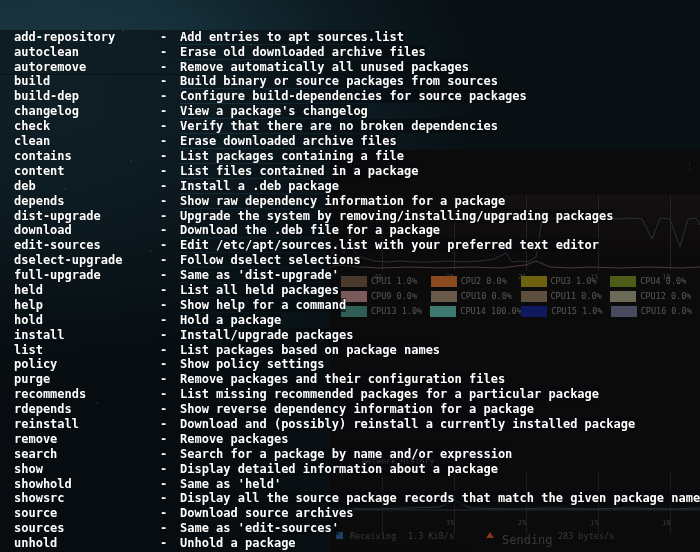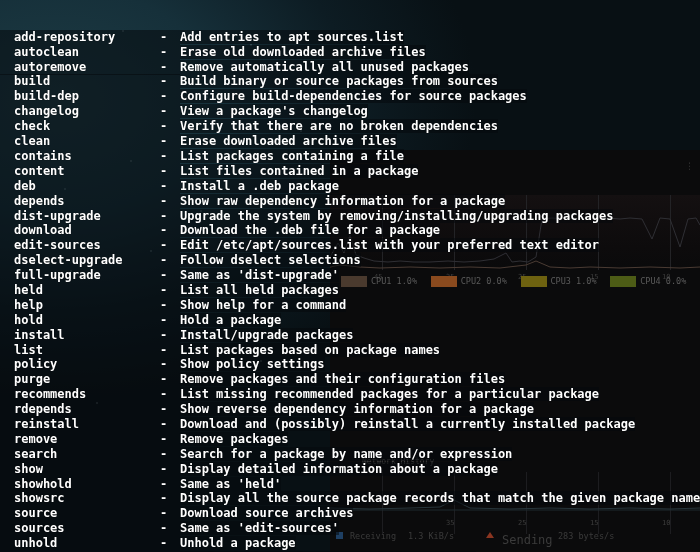--- a/index.html
+++ b/index.html
@@ -126,20 +126,56 @@
       </div>
       <div class="leg-cell">
         <span class="leg-swatch" style="background:#6e6210"></span>
         <span class="leg-label">CPU3 1.0%</span>
       </div>
       <div class="leg-cell">
         <span class="leg-swatch" style="background:#4d5c16"></span>
         <span class="leg-label">CPU4 0.0%</span>
       </div>
     </div>
+    <div class="leg-row">
+      <div class="leg-cell">
+        <span class="leg-swatch" style="background:#7a5a5a"></span>
+        <span class="leg-label">CPU9 0.0%</span>
+      </div>
+      <div class="leg-cell">
+        <span class="leg-swatch" style="background:#6a5a4a"></span>
+        <span class="leg-label">CPU10 0.0%</span>
+      </div>
+      <div class="leg-cell">
+        <span class="leg-swatch" style="background:#5e4e3e"></span>
+        <span class="leg-label">CPU11 0.0%</span>
+      </div>
+      <div class="leg-cell">
+        <span class="leg-swatch" style="background:#6a6a56"></span>
+        <span class="leg-label">CPU12 0.0%</span>
+      </div>
+    </div>
+    <div class="leg-row">
+      <div class="leg-cell">
+        <span class="leg-swatch" style="background:#2e5e56"></span>
+        <span class="leg-label">CPU13 1.0%</span>
+      </div>
+      <div class="leg-cell">
+        <span class="leg-swatch" style="background:#3e7a72"></span>
+        <span class="leg-label">CPU14 100.0%</span>
+      </div>
+      <div class="leg-cell">
+        <span class="leg-swatch" style="background:#10185e"></span>
+        <span class="leg-label">CPU15 1.0%</span>
+      </div>
+      <div class="leg-cell">
+        <span class="leg-swatch" style="background:#4a4a5e"></span>
+        <span class="leg-label">CPU16 0.0%</span>
+      </div>
+    </div>
   </div>
 
 
   <div id="net">
     <div class="bt-title" style="position:absolute;left:32px;top:6px">Network History</div>
     <div class="net-gline" style="left:52px;top:22px;height:62px"></div>
     <div class="net-gline" style="left:124px;top:22px;height:62px"></div>
     <div class="net-gline" style="left:196px;top:22px;height:62px"></div>
     <div class="net-gline" style="left:268px;top:22px;height:62px"></div>
     <div class="net-gline" style="left:340px;top:22px;height:62px"></div>

